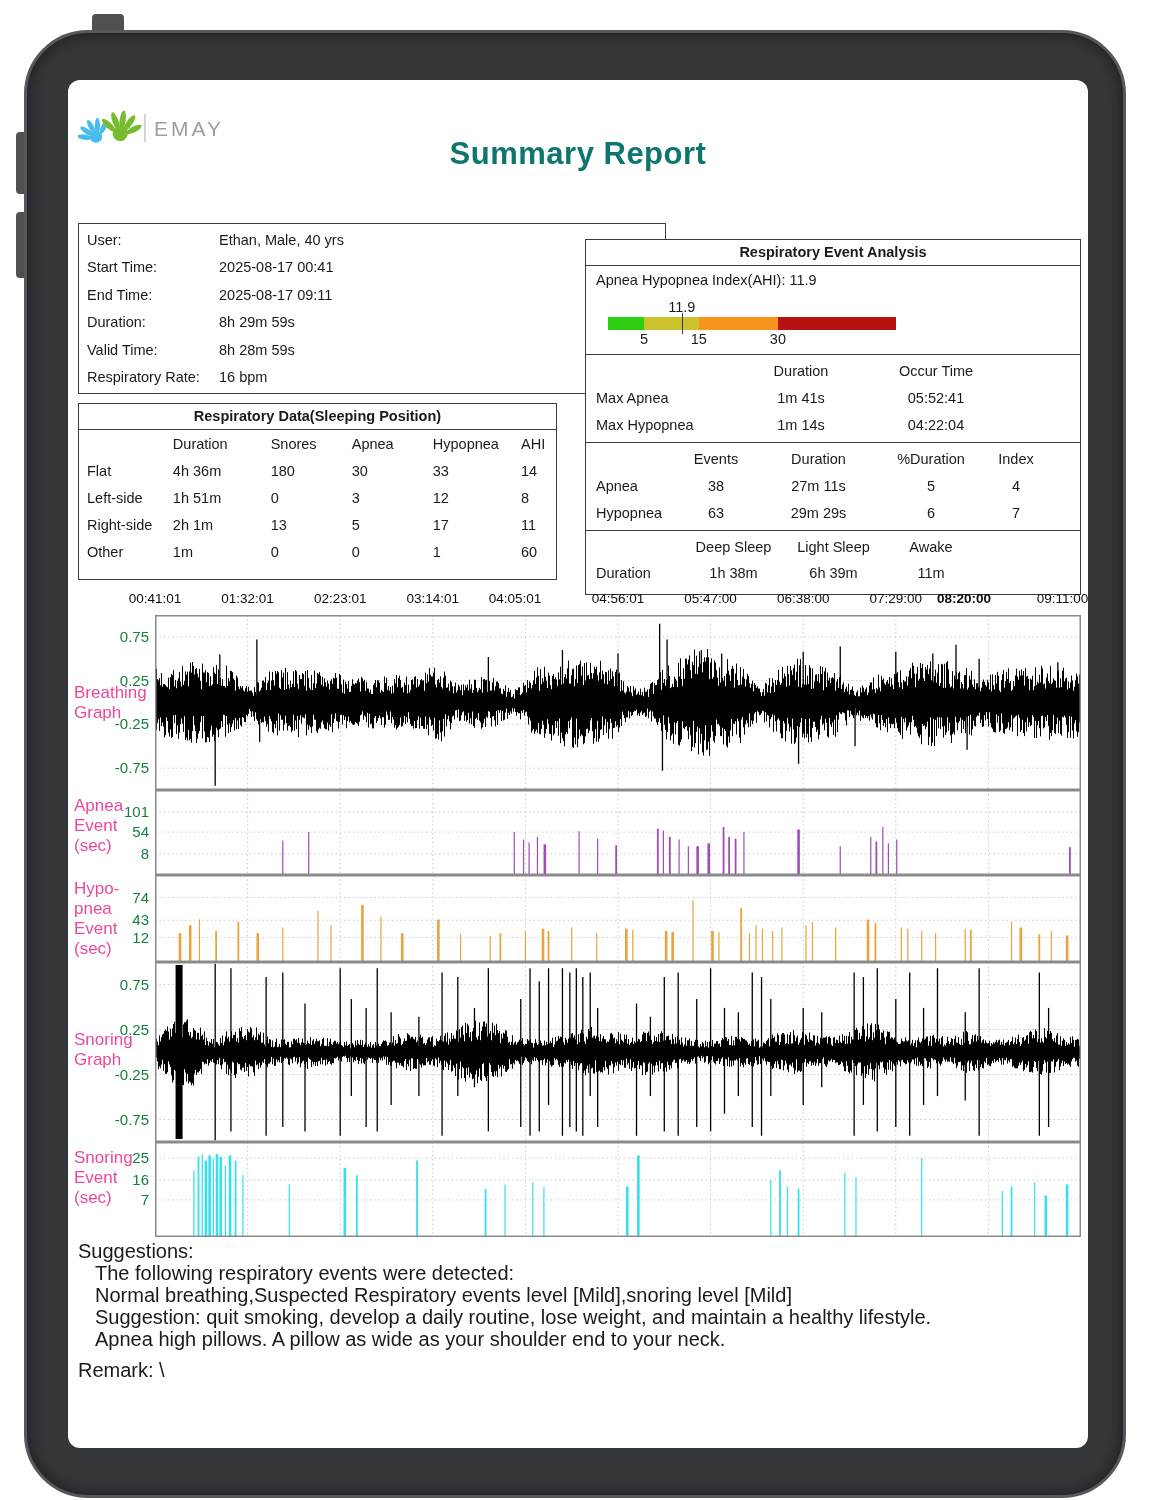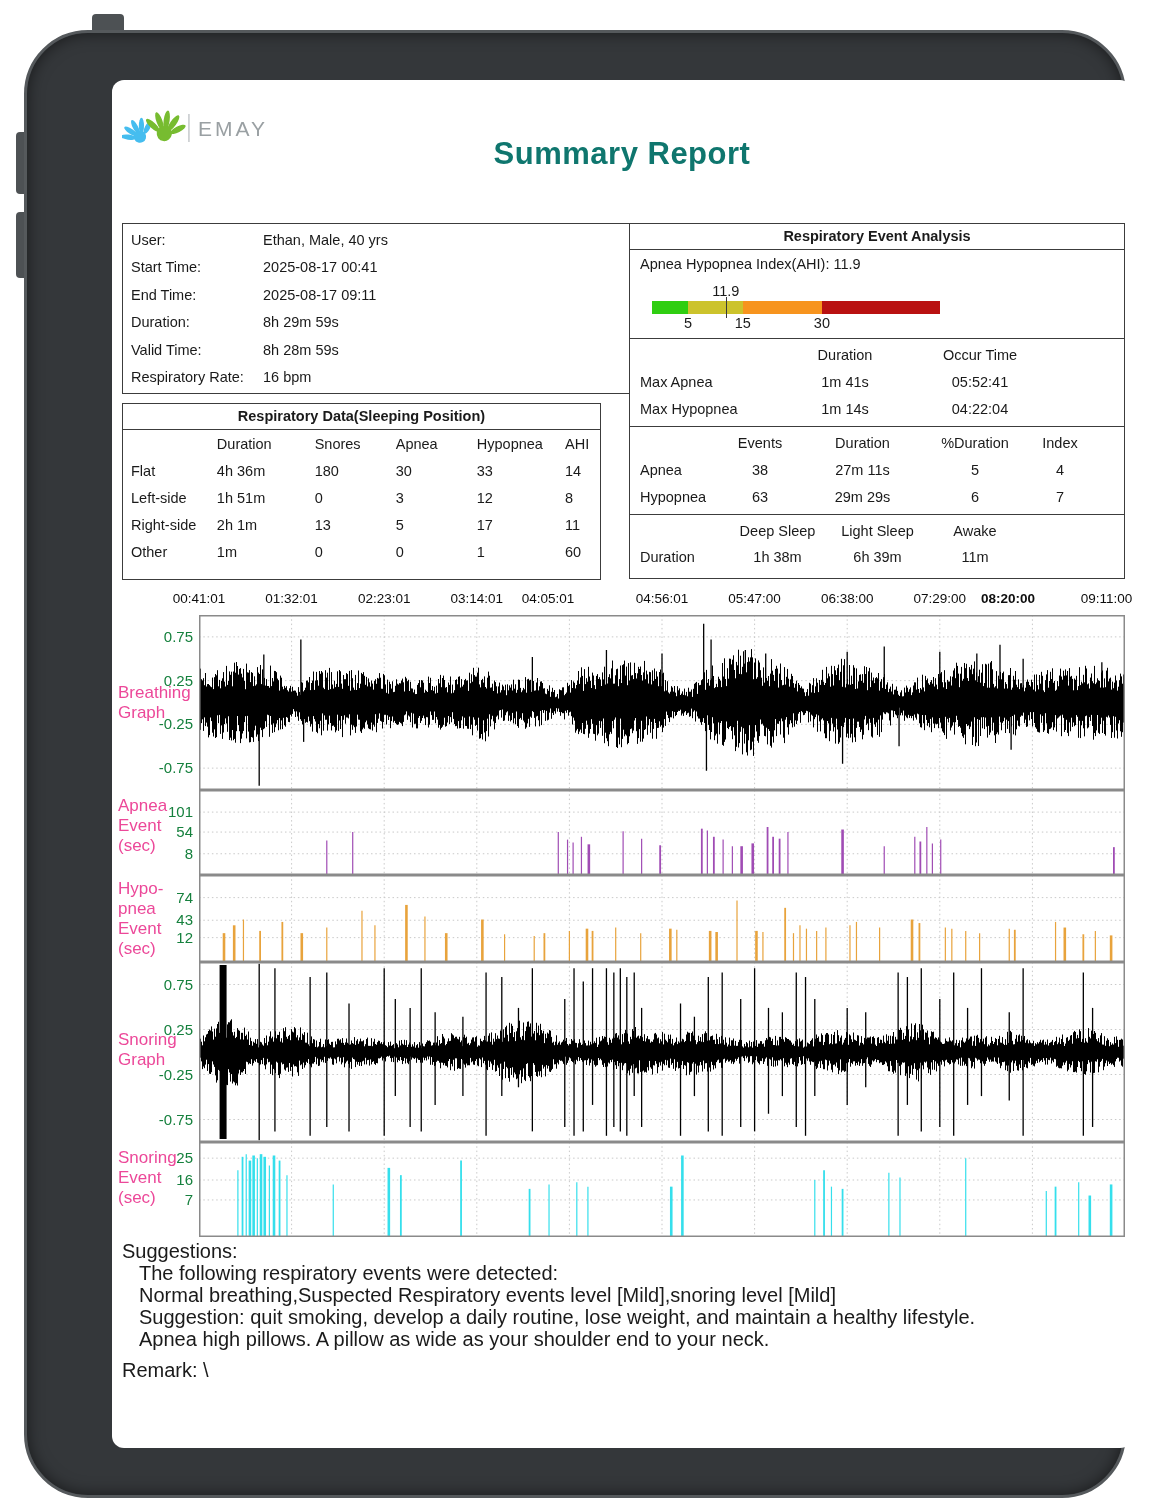--- a/index.html
+++ b/index.html
@@ -11,21 +11,21 @@
   
   .hw-btn{position:absolute;background:#4d5154;border-radius:4px;}
   .tablet{
     position:absolute;left:24px;top:30px;width:1102px;height:1468px;
     background:#34373a;border:3px solid #55595c;border-radius:64px;
     box-shadow:inset 0 0 16px rgba(0,0,0,.55);
     box-sizing:border-box;
   }
   .screen{
     position:absolute;left:68px;top:80px;width:1020px;height:1368px;
-    background:#ffffff;border-radius:12px;overflow:hidden;margin-left:44px;
+    background:#ffffff;border-radius:12px;overflow:hidden;
   }
   
   .logo{position:absolute;left:10px;top:26px;}
   .page-title{
     position:absolute;left:0;right:0;top:56px;text-align:center;
     font-size:31px;font-weight:bold;letter-spacing:.5px;color:#0f766e;
   }
   
   .box{position:absolute;border:1.5px solid #3c3c3c;background:#fff;box-sizing:border-box;font-size:14.5px;}
   .box .ttl{
@@ -126,21 +126,21 @@
     <div class="kv-row">
         <span class="k">Valid Time:</span>
         <span>8h 28m 59s</span>
       </div>
     <div class="kv-row">
         <span class="k">Respiratory Rate:</span>
         <span>16 bpm</span>
       </div>
   </div>
 
-  <div class="box" style="left:517px;top:143px;width:496px;">
+  <div class="box" style="left:517px;top:159px;width:496px;">
     <div class="ttl">Respiratory Event Analysis</div>
 
     <div class="ea-sec ahi-wrap">
       <div>Apnea Hypopnea Index(AHI): 11.9</div>
       <div class="gauge-outer">
         <div class="gauge-bar" id="gauge-bar">
             <div class="gauge-seg" style="background: rgb(47, 206, 17); width: 12.5%;"></div>
             <div class="gauge-seg" style="background: rgb(204, 195, 44); width: 19%;"></div>
             <div class="gauge-seg" style="background: rgb(247, 148, 30); width: 27.5%;"></div>
             <div class="gauge-seg" style="background: rgb(185, 17, 17); width: 41%;"></div>
@@ -255,21 +255,21 @@
       <div>1</div>
       <div>60</div>
     </div>
   </div>
 
   <div id="chart-area">
       <div class="tlabel" style="left: 87px; transform: translateX(-50%);">00:41:01</div>
       <div class="tlabel" style="left: 179.6px; transform: translateX(-50%);">01:32:01</div>
       <div class="tlabel" style="left: 272.2px; transform: translateX(-50%);">02:23:01</div>
       <div class="tlabel" style="left: 364.8px; transform: translateX(-50%);">03:14:01</div>
-      <div class="tlabel" style="left: 436px; transform: translateX(-50%);">04:05:01</div>
+      <div class="tlabel" style="left: 447px; transform: translateX(-50%);">04:05:01</div>
       <div class="tlabel" style="left: 550px; transform: translateX(-50%);">04:56:01</div>
       <div class="tlabel" style="left: 642.6px; transform: translateX(-50%);">05:47:00</div>
       <div class="tlabel" style="left: 735.2px; transform: translateX(-50%);">06:38:00</div>
       <div class="tlabel" style="left: 827.8px; transform: translateX(-50%);">07:29:00</div>
       <div class="tlabel" style="left: 896px; transform: translateX(-50%); font-weight: bold;">08:20:00</div>
       <div class="tlabel" style="left: 1013px; transform: translateX(-86%);">09:11:00</div>
       <div class="plabel" style="left: 6px; top: 603px;">
         <div>Breathing</div>
         <div>Graph</div>
       </div>

